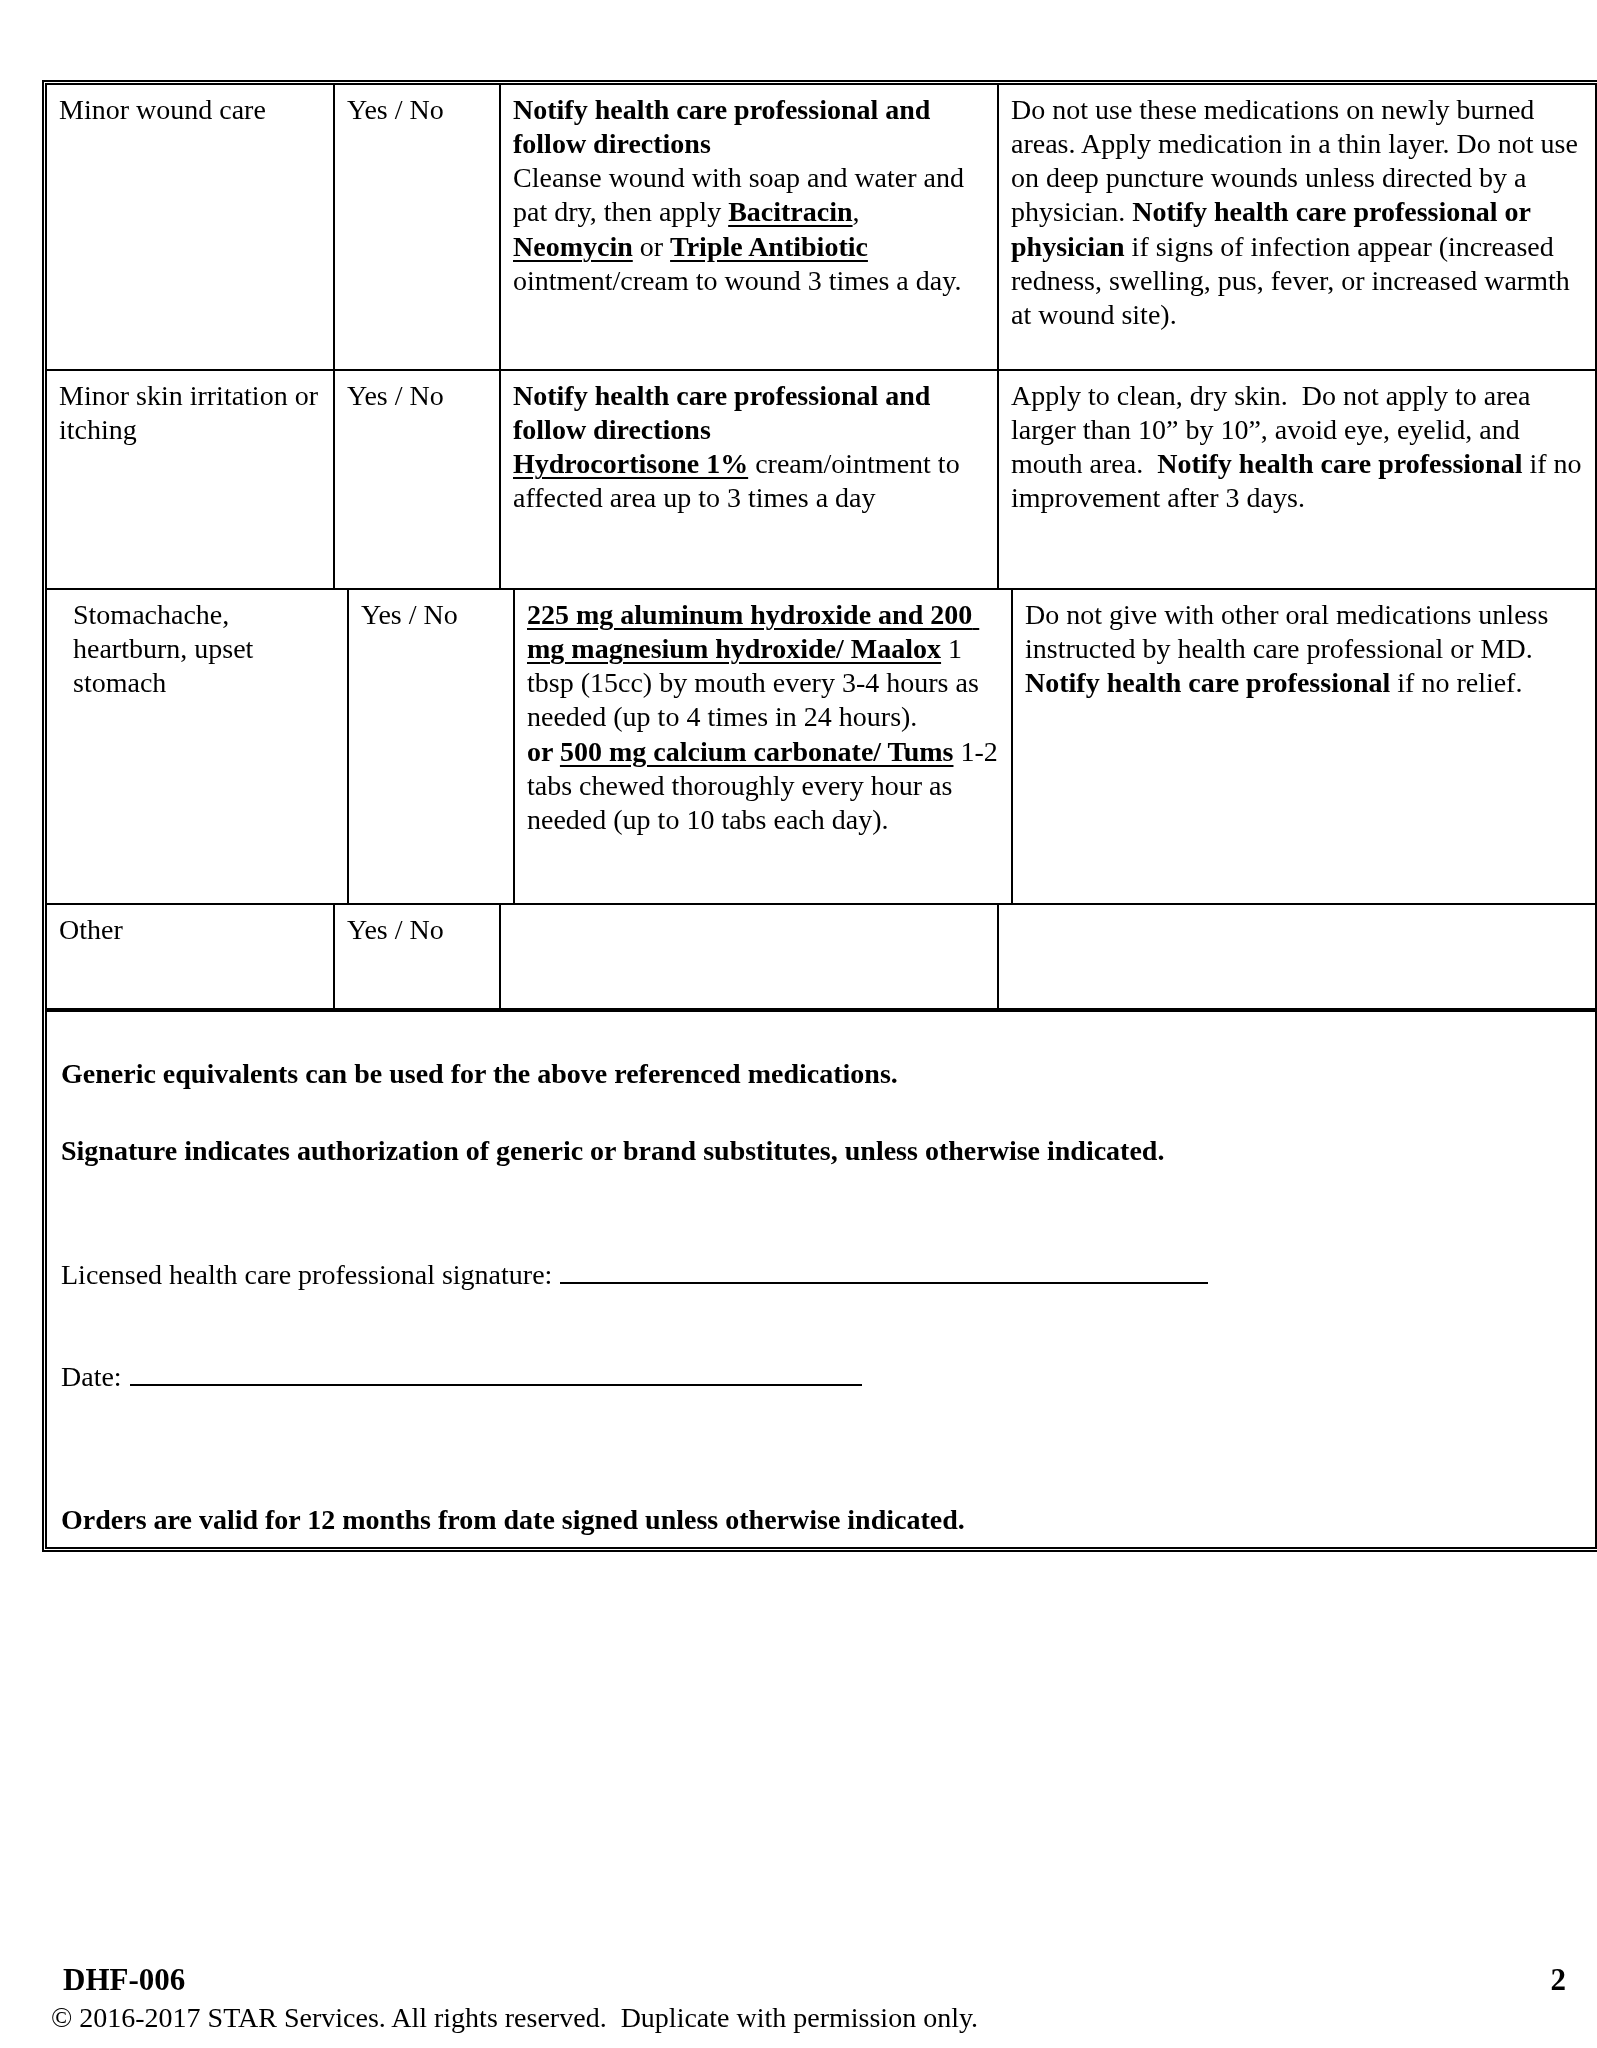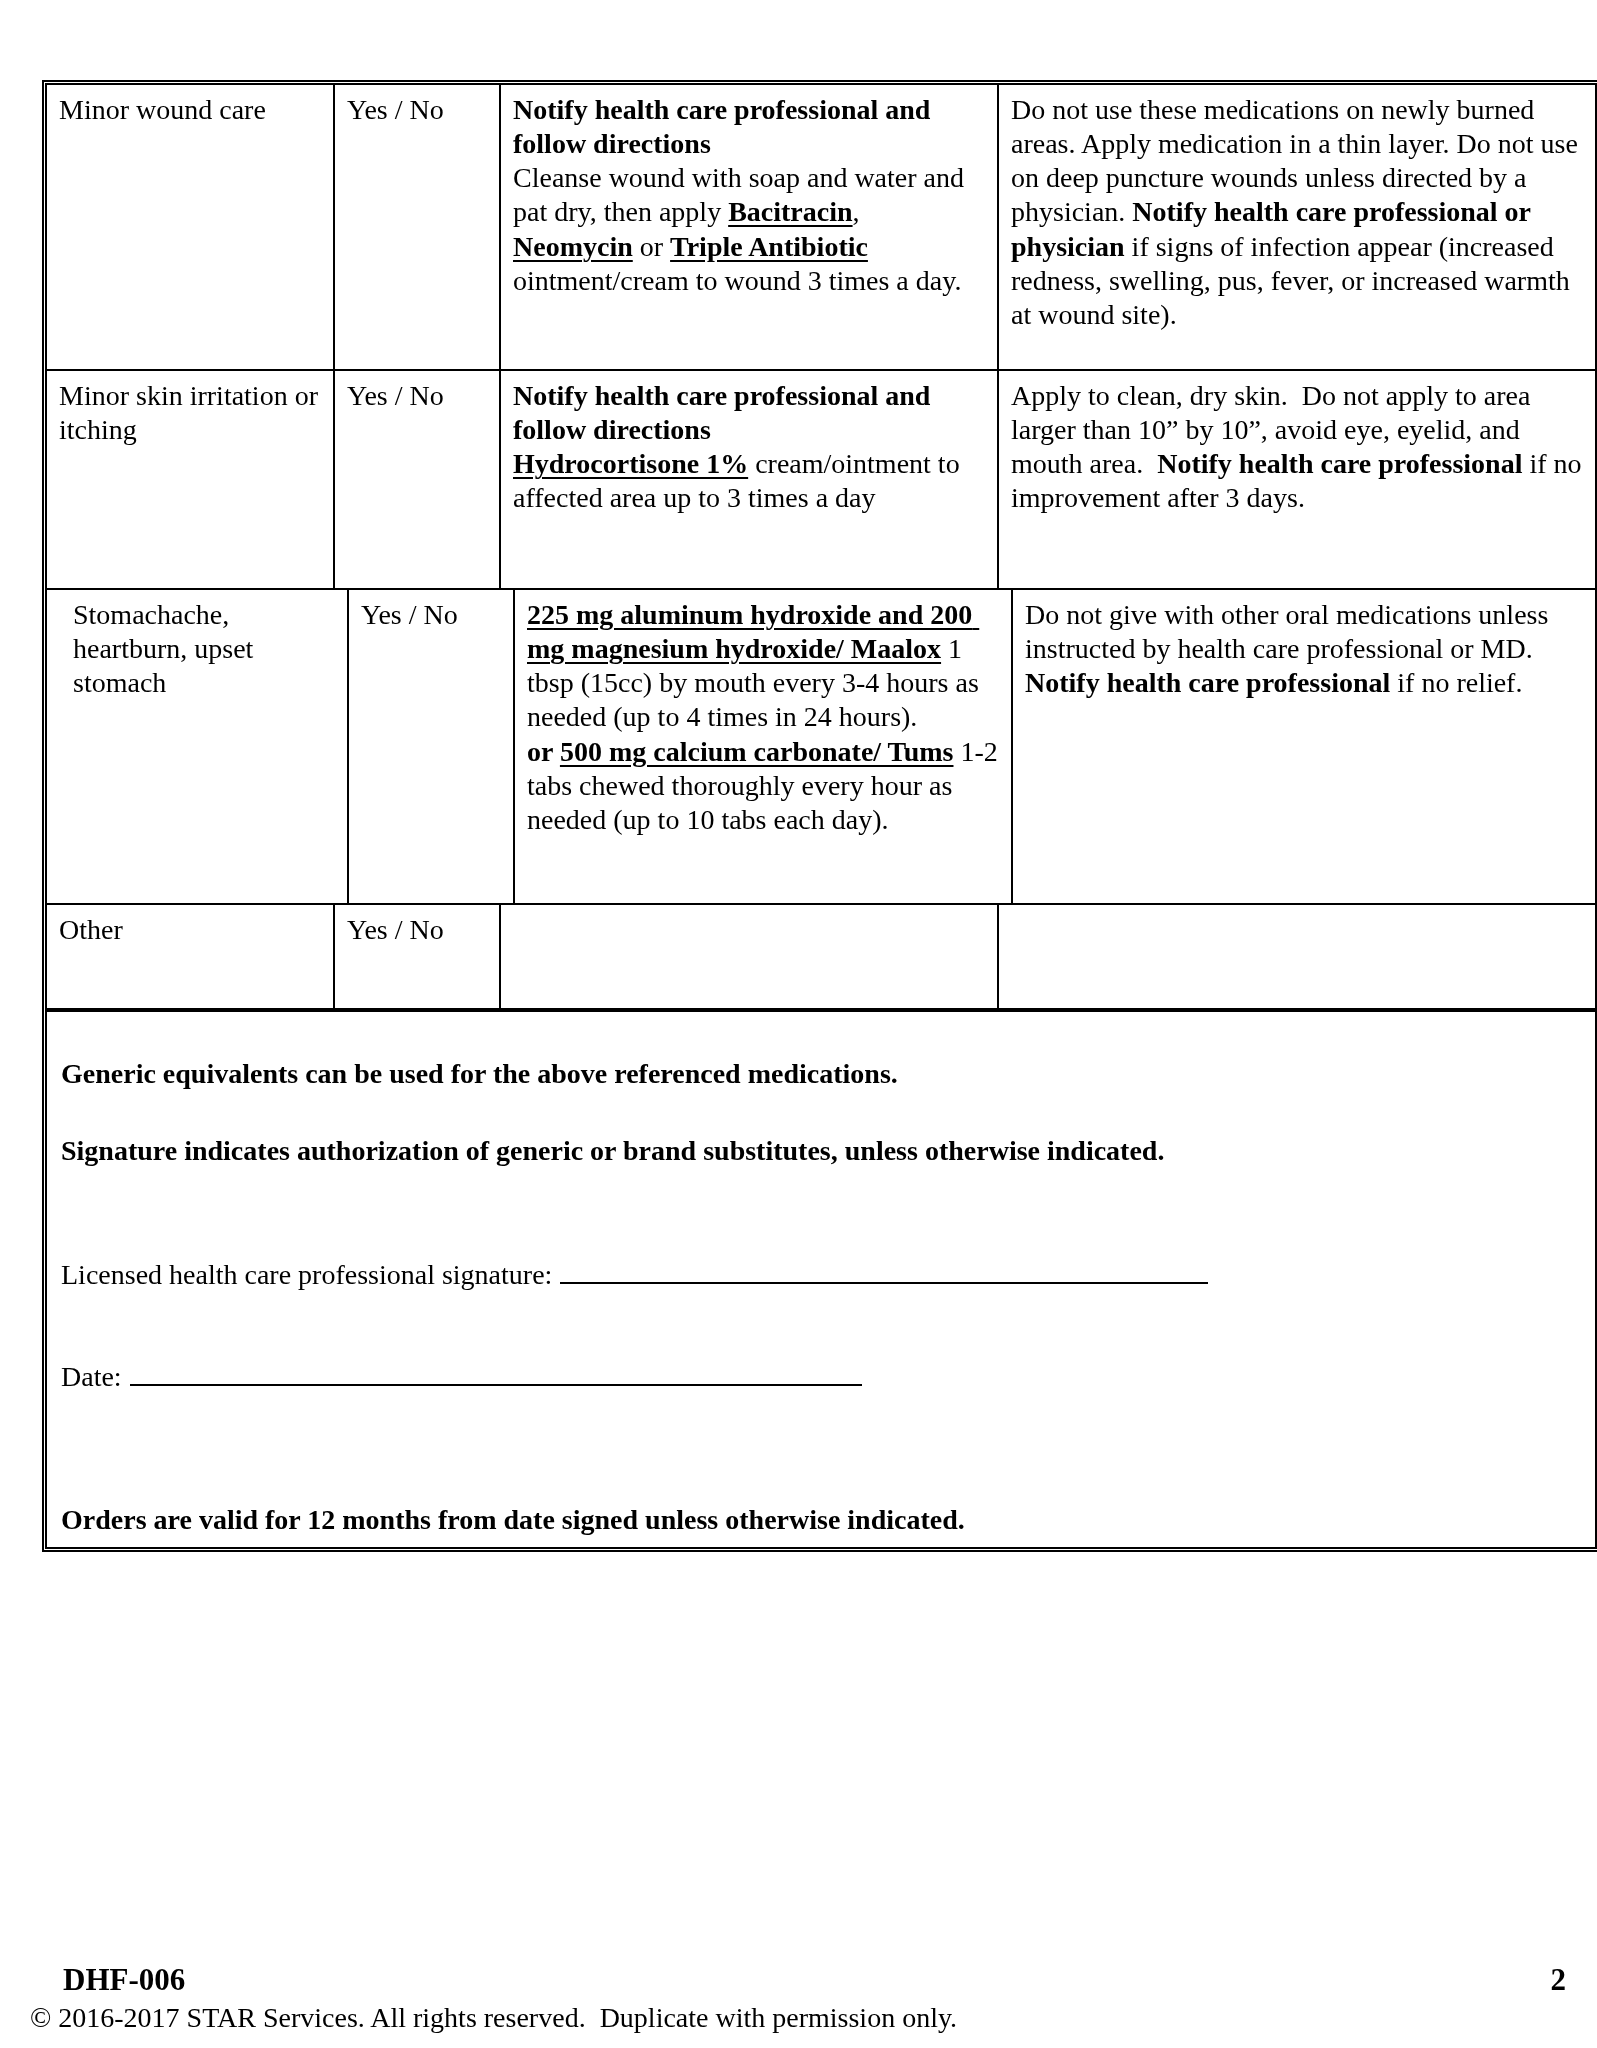--- a/index.html
+++ b/index.html
@@ -32,21 +32,21 @@
                 vertical-align:baseline; margin-left:8px; }
   .sig-blank { width:648px; }
   .date-blank { width:732px; }
   .orders-row { font-weight:bold; margin-top:108px; }
 
   .footer-row { position:absolute; left:47px; top:1962px; width:1503px;
                 display:flex; align-items:baseline; font-size:31px; font-weight:bold;margin-left:16px; }
   .footer-row .fl { flex:1; text-align:left; }
   .footer-row .fc { flex:1; text-align:center; }
   .footer-row .fr { flex:1; text-align:right; }
-  .copyright { position:absolute; left:30px; top:2002px; font-size:28px; white-space:pre-wrap; }
+  .copyright { position:absolute; left:51px; top:2002px; font-size:28px; white-space:pre-wrap; }
 </style>
 </head>
 <body>
 
 <div class="page">
 
 
   <div class="outer-box">
 
     <div class="tr r1">

